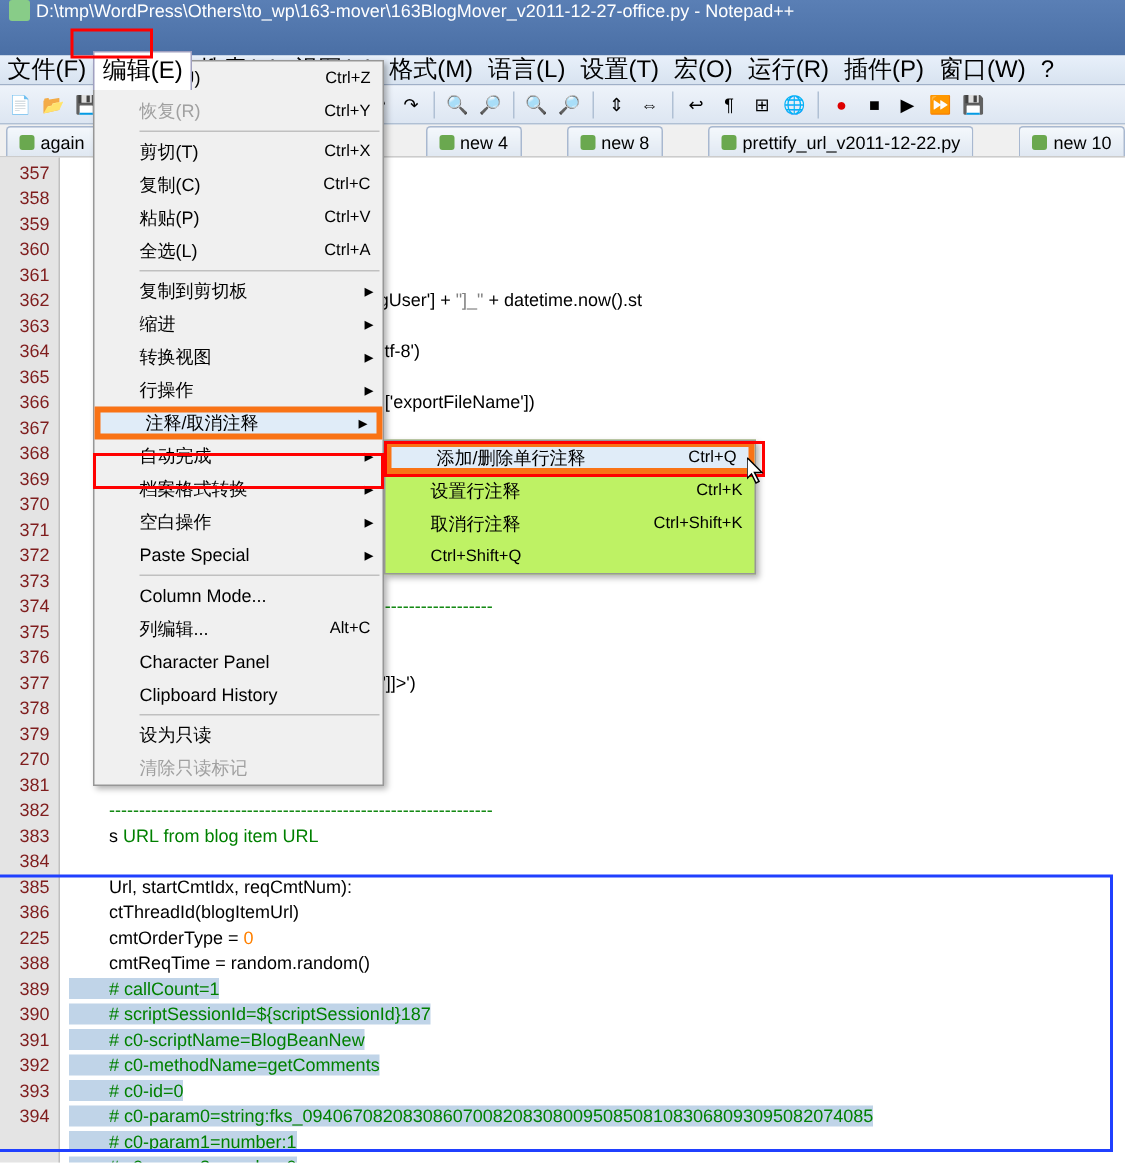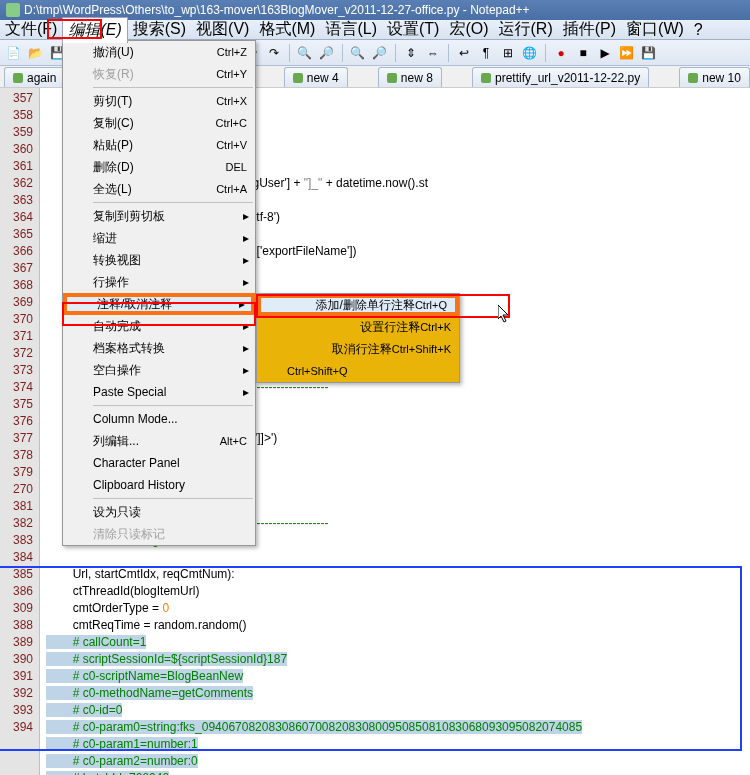--- a/index.html
+++ b/index.html
@@ -1,23 +1,23 @@
 <!DOCTYPE html>
 <html><head>
   <meta charset="utf-8">
   <style>
     * { margin: 0; padding: 0; box-sizing: border-box; font-family: "Microsoft YaHei", Tahoma, sans-serif; font-size: 12px; }
     body { width: 750px; height: 775px; overflow: hidden; background: #fff; }
     
-    .titlebar { height: 20px; background: linear-gradient(#5a7fb5, #4a6fa5); color: #fff; display: flex; align-items: center; padding: 0 6px; font-size: 11px; }
+    .titlebar { height: 37px; background: linear-gradient(#5a7fb5, #4a6fa5); color: #fff; display: flex; padding: 0 6px; font-size: 11px; }
     .titlebar-icon { width: 14px; height: 14px; background: #8c8; margin-right: 4px; border-radius: 2px; }
     
     .menubar { height: 20px; background: linear-gradient(#e8f0fa, #d8e3f0); display: flex; align-items: center; border-bottom: 1px solid #a0b0c8; }
     .menu-item { padding: 2px 5px; cursor: default; font-size: 16px; }
-    .menu-item.active { background: #fff; border: 1px solid #a0a0c0; border-bottom: none; position: relative; z-index: 101; font-style: italic; }
+    .menu-item.active { background: #fff; border: 1px solid #a0a0c0; border-bottom: none; position: relative; z-index: 101; }
     
     .toolbar { height: 26px; background: linear-gradient(#eef3fa, #dde6f2); border-bottom: 1px solid #b0c0d4; display: flex; align-items: center; padding: 0 4px; gap: 2px; position: relative; }
     .tb-btn { width: 20px; height: 20px; display: inline-flex; align-items: center; justify-content: center; font-size: 12px; }
     .tb-sep { width: 1px; height: 18px; background: #b0c0d4; margin: 0 3px; }
     
     .tabs { height: 22px; background: #f0f0f0; border-bottom: 1px solid #ccc; display: flex; align-items: flex-end; padding-left: 4px; gap: 2px; justify-content: space-between; }
     .tab { height: 20px; padding: 2px 8px; background: linear-gradient(#f4f8fc, #e0e8f2); border: 1px solid #a8b8d0; border-bottom: none; border-radius: 3px 3px 0 0; display: flex; align-items: center; gap: 4px; font-size: 11px; white-space: nowrap; }
     .tab-icon { width: 10px; height: 10px; background: #6aa84f; border-radius: 2px; }
     
     .editor { display: flex; height: calc(100% - 88px); }
@@ -31,21 +31,21 @@
     
     .dropdown { position: absolute; top: 40px; left: 62px; width: 194px; background: #f0f0f0; border: 1px solid #979797; box-shadow: 2px 2px 4px rgba(0,0,0,0.3); z-index: 100; }
     .dd-item { height: 22px; display: flex; align-items: center; padding-left: 30px; padding-right: 8px; position: relative; }
     .dd-sep { height: 1px; background: #c0c0c0; margin: 2px 2px 2px 30px; }
     .dd-label { flex: 1; }
     .dd-short { color: #000; font-size: 11px; }
     .dd-arrow { position: absolute; right: 6px; }
     .dd-item.disabled { color: #a0a0a0; }
     .dd-item.hl { border: 4px solid #f97316; background: #e0ecf8; margin: 0; }
     
-    .submenu { position: absolute; top: 293px; left: 256px; width: 204px; background: #eab308; border: 1px solid #979797; box-shadow: 2px 2px 4px rgba(0,0,0,0.3); z-index: 102; text-align: right; }
+    .submenu { position: absolute; top: 293px; left: 256px; width: 248px; background: #bef264; border: 1px solid #979797; box-shadow: 2px 2px 4px rgba(0,0,0,0.3); z-index: 102; }
     
     .red-box { position: absolute; border: 2px solid #ff0000; pointer-events: none; z-index: 200; }
     .cursor-arrow { position: absolute; z-index: 300; pointer-events: none; }
   </style>
 </head>
 <body>
 
 <div class="titlebar">
   <span class="titlebar-icon"></span>
   <span>D:\tmp\WordPress\Others\to_wp\163-mover\163BlogMover_v2011-12-27-office.py - Notepad++</span>
@@ -159,21 +159,21 @@
       <div>377</div>
       <div>378</div>
       <div>379</div>
       <div>270</div>
       <div>381</div>
       <div>382</div>
       <div>383</div>
       <div>384</div>
       <div>385</div>
       <div>386</div>
-      <div>309</div>
+      <div>225</div>
       <div>388</div>
       <div>389</div>
       <div>390</div>
       <div>391</div>
       <div>392</div>
       <div>393</div>
       <div>394</div>
     </div>
   <div class="code" id="code">
     <div class="sel-box" style="top:478px; left:-42px; width:744px; height:185px;"></div>
@@ -196,24 +196,20 @@
     </div>
     <div class="dd-item">
       <span class="dd-label">复制(C)</span>
       <span class="dd-short">Ctrl+C</span>
     </div>
     <div class="dd-item">
       <span class="dd-label">粘贴(P)</span>
       <span class="dd-short">Ctrl+V</span>
     </div>
     <div class="dd-item">
-      <span class="dd-label">删除(D)</span>
-      <span class="dd-short">DEL</span>
-    </div>
-    <div class="dd-item">
       <span class="dd-label">全选(L)</span>
       <span class="dd-short">Ctrl+A</span>
     </div>
     <div class="dd-sep"></div>
     <div class="dd-item">
       <span class="dd-label">复制到剪切板</span>
       <span class="dd-arrow">▸</span>
     </div>
     <div class="dd-item">
       <span class="dd-label">缩进</span>

